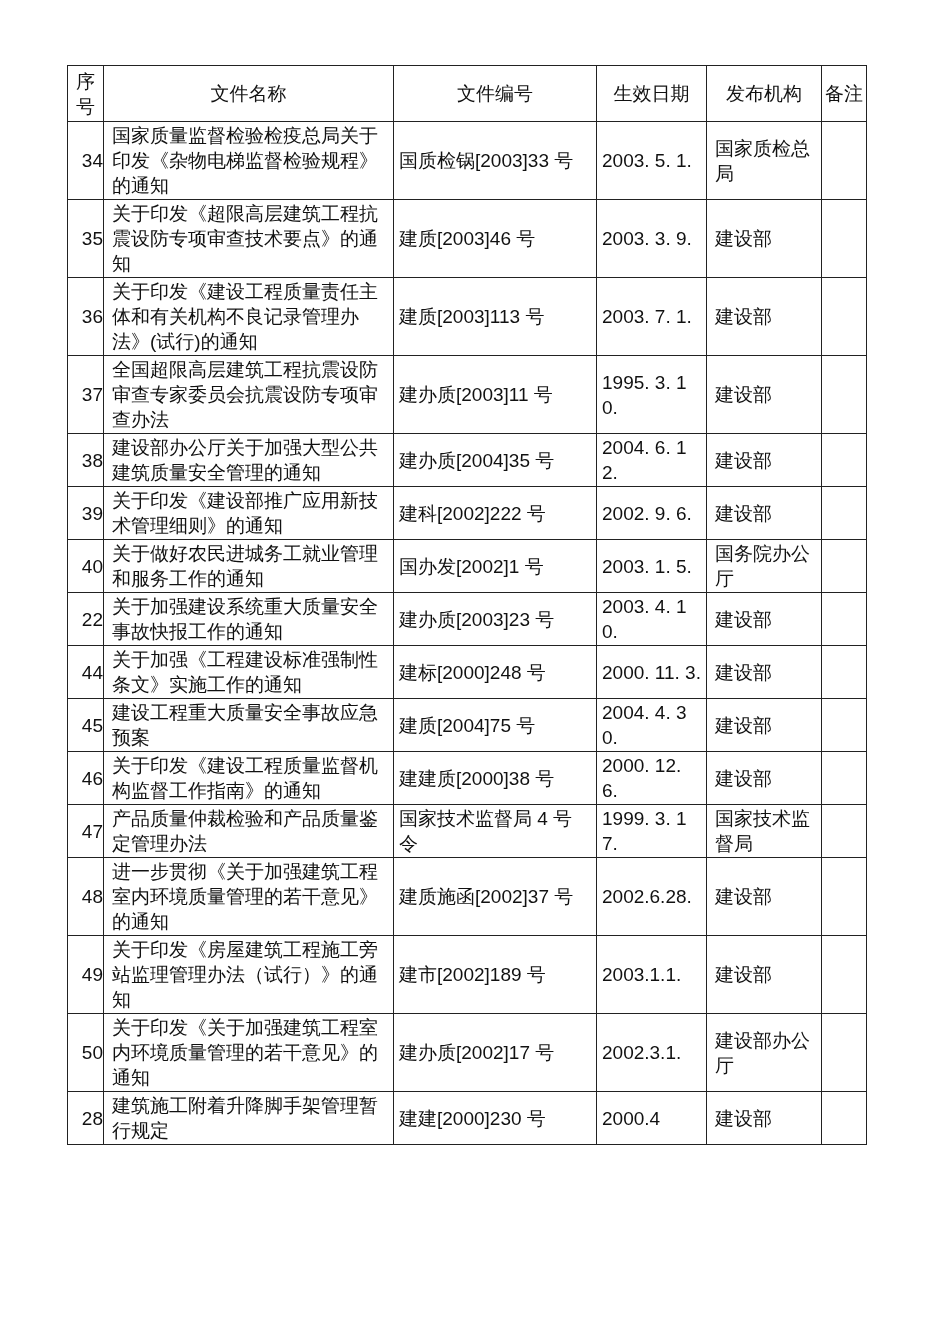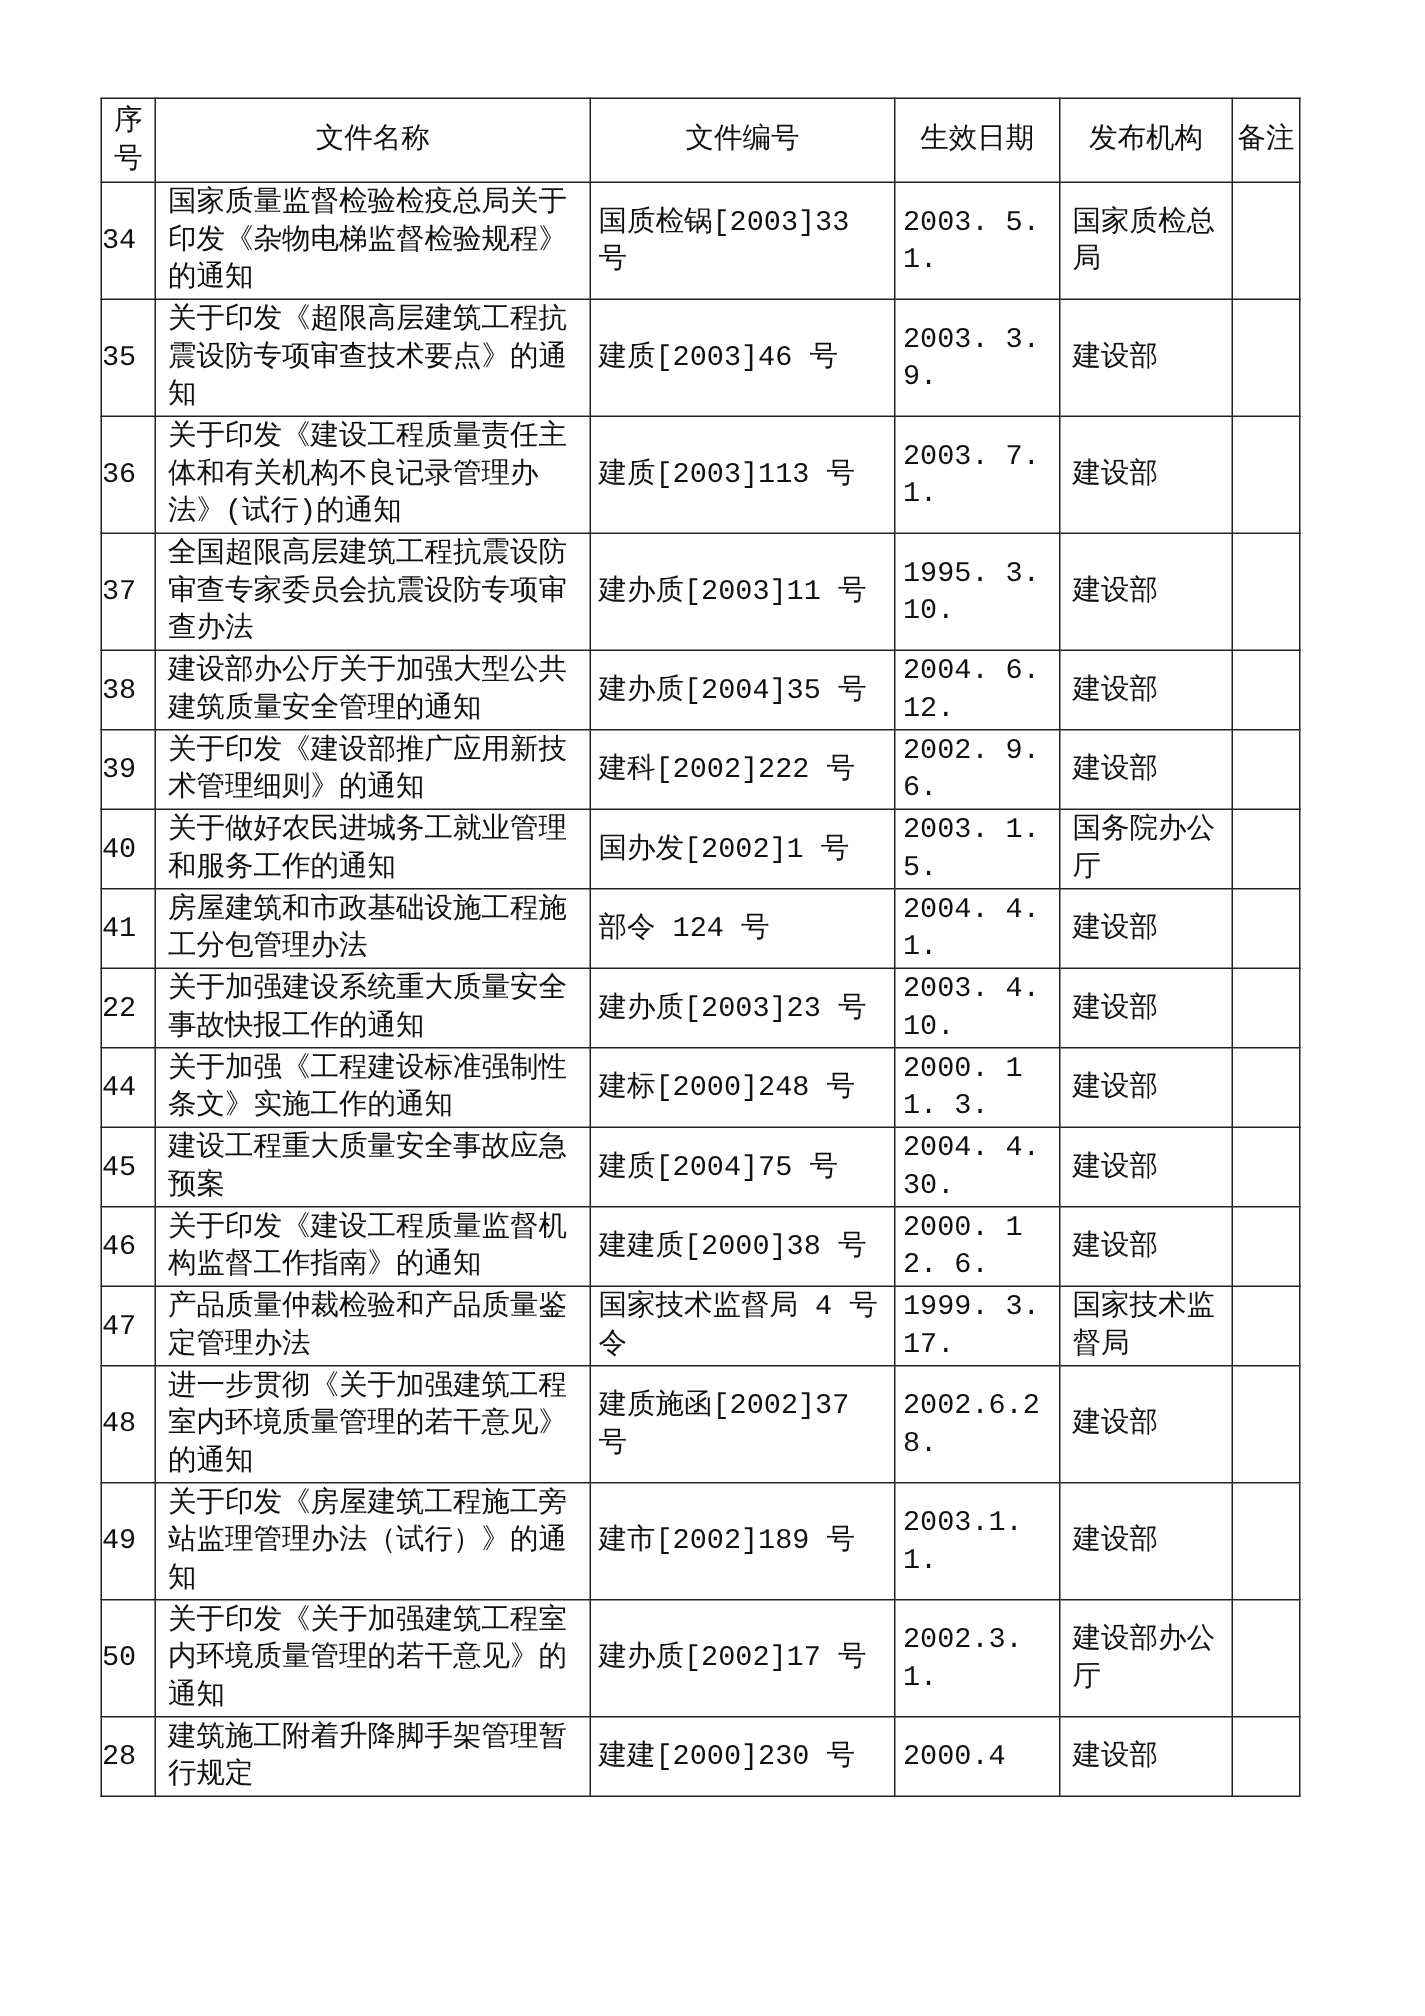--- a/index.html
+++ b/index.html
@@ -1,21 +1,21 @@
 <!DOCTYPE html>
 <html><head>
 <meta charset="utf-8">
 <style>
   html, body { margin: 0; padding: 0; background: #ffffff; }
   .page {
     width: 950px;
     height: 1344px;
     background: #ffffff;
     color: #111111;
-    font-family: Liberation Mono, monospace;
+    font-family: Liberation Sans, sans-serif;
     position: relative;
     overflow: hidden;
   }
   table.reg-table {
     border-collapse: collapse;
     table-layout: fixed;
     margin: 65px 0 0 67px;
   }
   .reg-table col.c1 { width: 36px; }
   .reg-table col.c2 { width: 290px; }
@@ -31,21 +31,21 @@
     vertical-align: middle;
     overflow: hidden;
     word-break: break-all;
   }
   .reg-table th {
     text-align: center;
     height: 55px;
     padding: 0 2px;
   }
   .reg-table td { padding: 1px 8px; text-align: left; }
-  .reg-table td.c-no   { text-align: left; padding: 1px 0; }
+  .reg-table td.c-no   { text-align: right; padding: 1px 0; }
   .reg-table td.c-code { padding: 1px 5px; }
   .reg-table td.c-date { padding: 1px 5px; }
   .reg-table td.c-note { padding: 1px 2px; }
   .caption {
     margin: 8px 0 0 68px;
     font-size: 19px;
     line-height: 25px;
     white-space: pre-wrap;
   }
 </style>
@@ -123,28 +123,20 @@
   </tr>
         <tr>
     <td class="c-no">40</td>
     <td class="c-name">关于做好农民进城务工就业管理和服务工作的通知</td>
     <td class="c-code">国办发[2002]1 号</td>
     <td class="c-date">2003. 1. 5.</td>
     <td class="c-agency">国务院办公厅</td>
     <td class="c-note"></td>
   </tr>
         <tr>
-    <td class="c-no">41</td>
-    <td class="c-name">房屋建筑和市政基础设施工程施工分包管理办法</td>
-    <td class="c-code">部令 124 号</td>
-    <td class="c-date">2004. 4. 1.</td>
-    <td class="c-agency">建设部</td>
-    <td class="c-note"></td>
-  </tr>
-        <tr>
     <td class="c-no">22</td>
     <td class="c-name">关于加强建设系统重大质量安全事故快报工作的通知</td>
     <td class="c-code">建办质[2003]23 号</td>
     <td class="c-date">2003. 4. 10.</td>
     <td class="c-agency">建设部</td>
     <td class="c-note"></td>
   </tr>
         <tr>
     <td class="c-no">44</td>
     <td class="c-name">关于加强《工程建设标准强制性条文》实施工作的通知</td>

